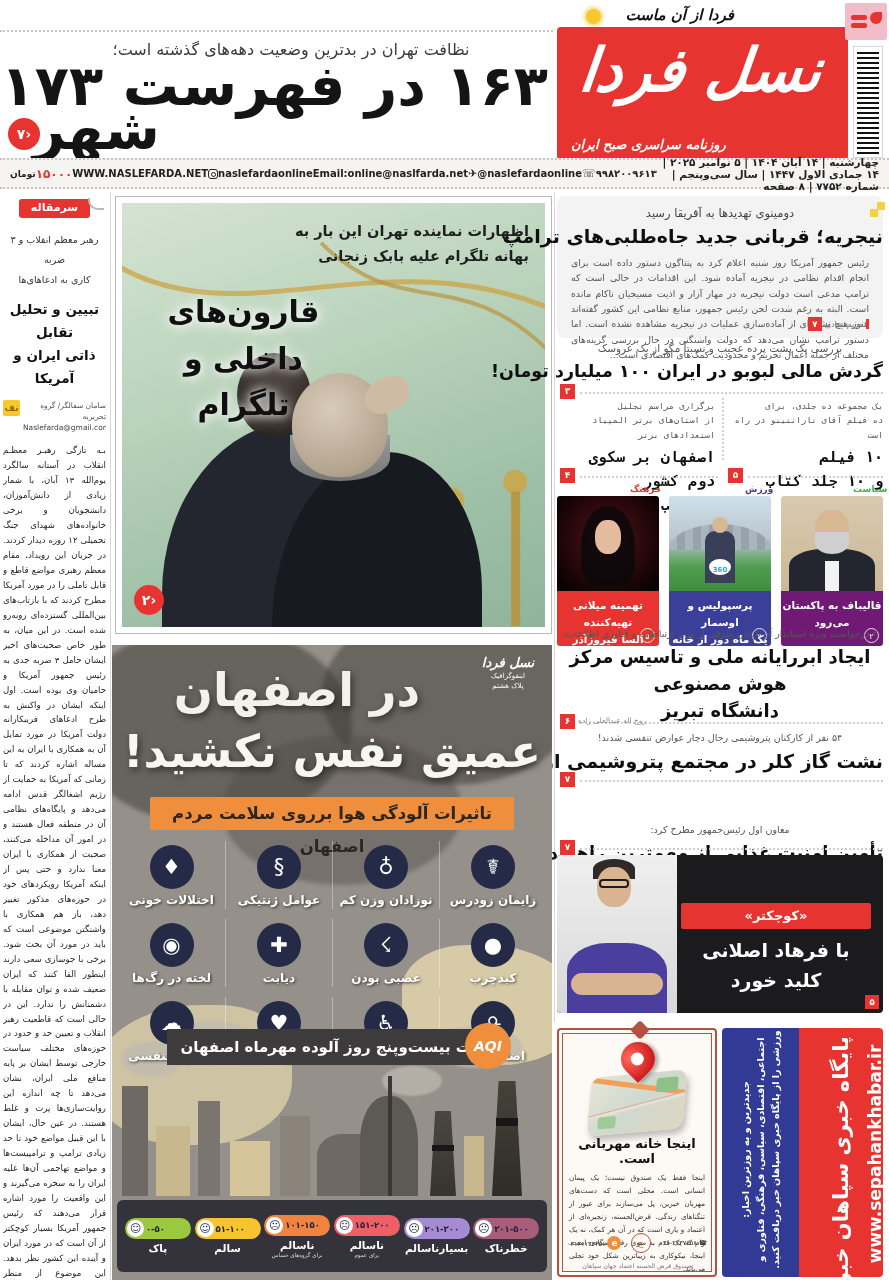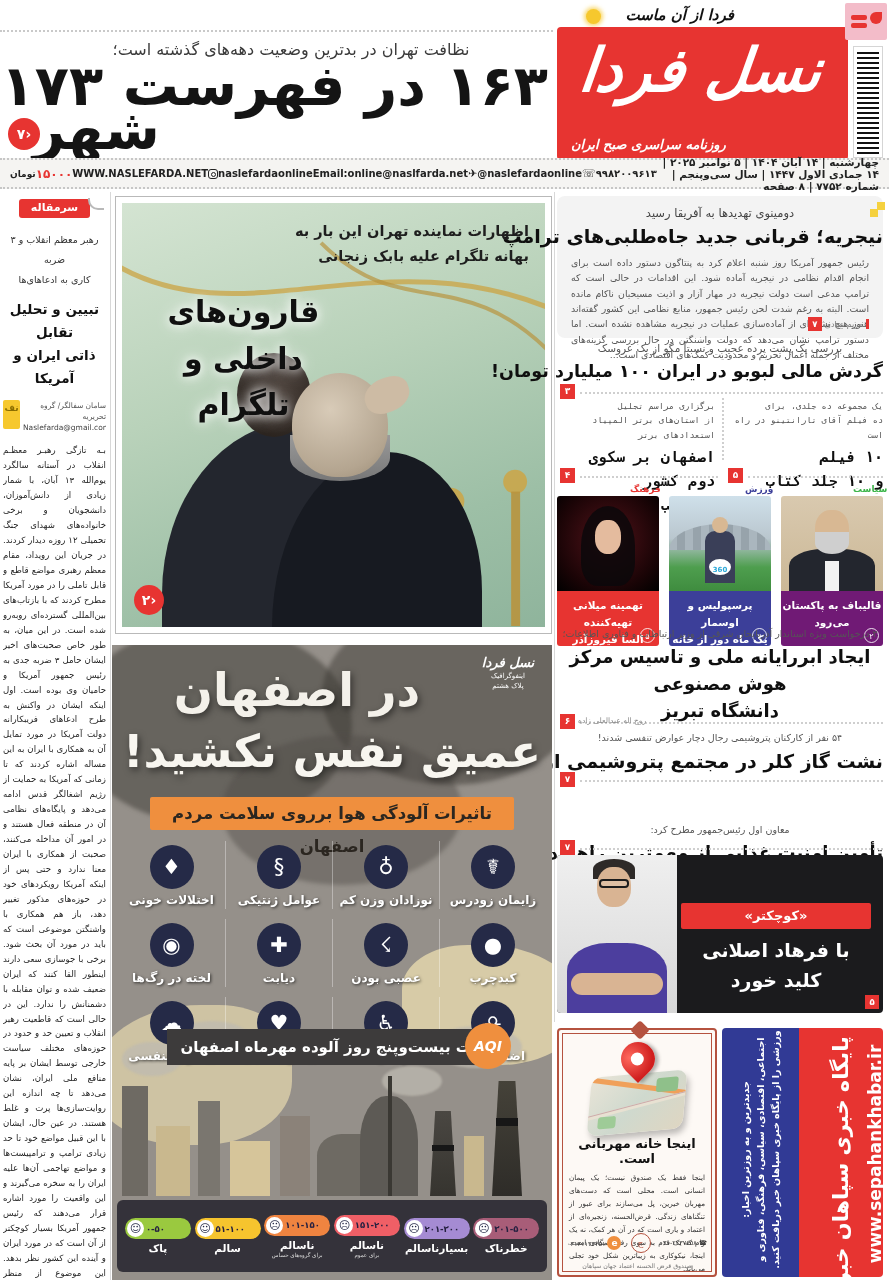--- a/index.html
+++ b/index.html
@@ -43,21 +43,21 @@
   .vsep2 { position:absolute; top:192px; bottom:258px; left:554px; width:1px; background:#d8d8d8; }
 
   
   .editorial { position:absolute; top:196px; left:3px; width:103px; bottom:2px; overflow:hidden; direction:rtl; }
   .ed-label-wrap { text-align:center; position:relative; }
   .ed-label { display:inline-block; background:#e73431; color:#fff; font-size:11px; font-weight:bold; padding:2px 12px 4px; border-radius:3px; }
   .ed-flourish { position:absolute; right:2px; top:2px; width:16px; height:12px; border-bottom:2px solid #b9b9b9; border-left:2px solid #b9b9b9; border-radius:0 0 0 10px; }
   .ed-kicker { margin-top:12px; text-align:center; font-size:9.5px; color:#333; line-height:2.1; }
   .ed-headline { margin-top:8px; text-align:center; font-size:13.5px; font-weight:900; color:#111; line-height:1.7; }
   .ed-byline { margin-top:10px; font-size:7.5px; color:#555; text-align:right; position:relative; padding-left:20px; line-height:1.5; }
-  .ed-logo { position:absolute; left:0; top:0; width:17px; height:29px; background:#f6c82e; border-radius:2px; color:#8a6d00; font-size:9px; text-align:center; line-height:17px; font-weight:900; }
+  .ed-logo { position:absolute; left:0; top:0; width:17px; height:16px; background:#f6c82e; border-radius:2px; color:#8a6d00; font-size:9px; text-align:center; line-height:17px; font-weight:900; }
   .ed-mail { font-size:7.5px; color:#444; direction:ltr; text-align:left; }
   .ed-body { margin-top:10px; font-size:8.6px; color:#1d1d1d; text-align:justify; line-height:1.74; }
 
   
   .photo-card { position:absolute; top:196px; left:115px; width:437px; height:438px; border:1px solid #b9b9b9; background:#fff; padding:6px; }
   .photo { position:relative; width:100%; height:100%; overflow:hidden; background:linear-gradient(160deg,#d4e4d2 0%,#b9d2ba 40%,#9dbfa6 75%,#8fb49c 100%); }
   .photo svg { position:absolute; inset:0; }
   .ph-kicker { position:absolute; top:16px; right:16px; text-align:right; font-size:14.5px; font-weight:bold; color:#1e1e1e; line-height:1.75; z-index:4; }
   .ph-headline { position:absolute; top:86px; left:14px; width:215px; text-align:center; font-size:30px; font-weight:900; color:#101010; line-height:1.55; text-shadow:0 0 10px rgba(255,255,255,.95), 0 0 18px rgba(255,255,255,.8); z-index:4; }
   .ph-badge { bottom:12px; left:12px; top:auto; width:30px; height:30px; line-height:30px; z-index:5; }

